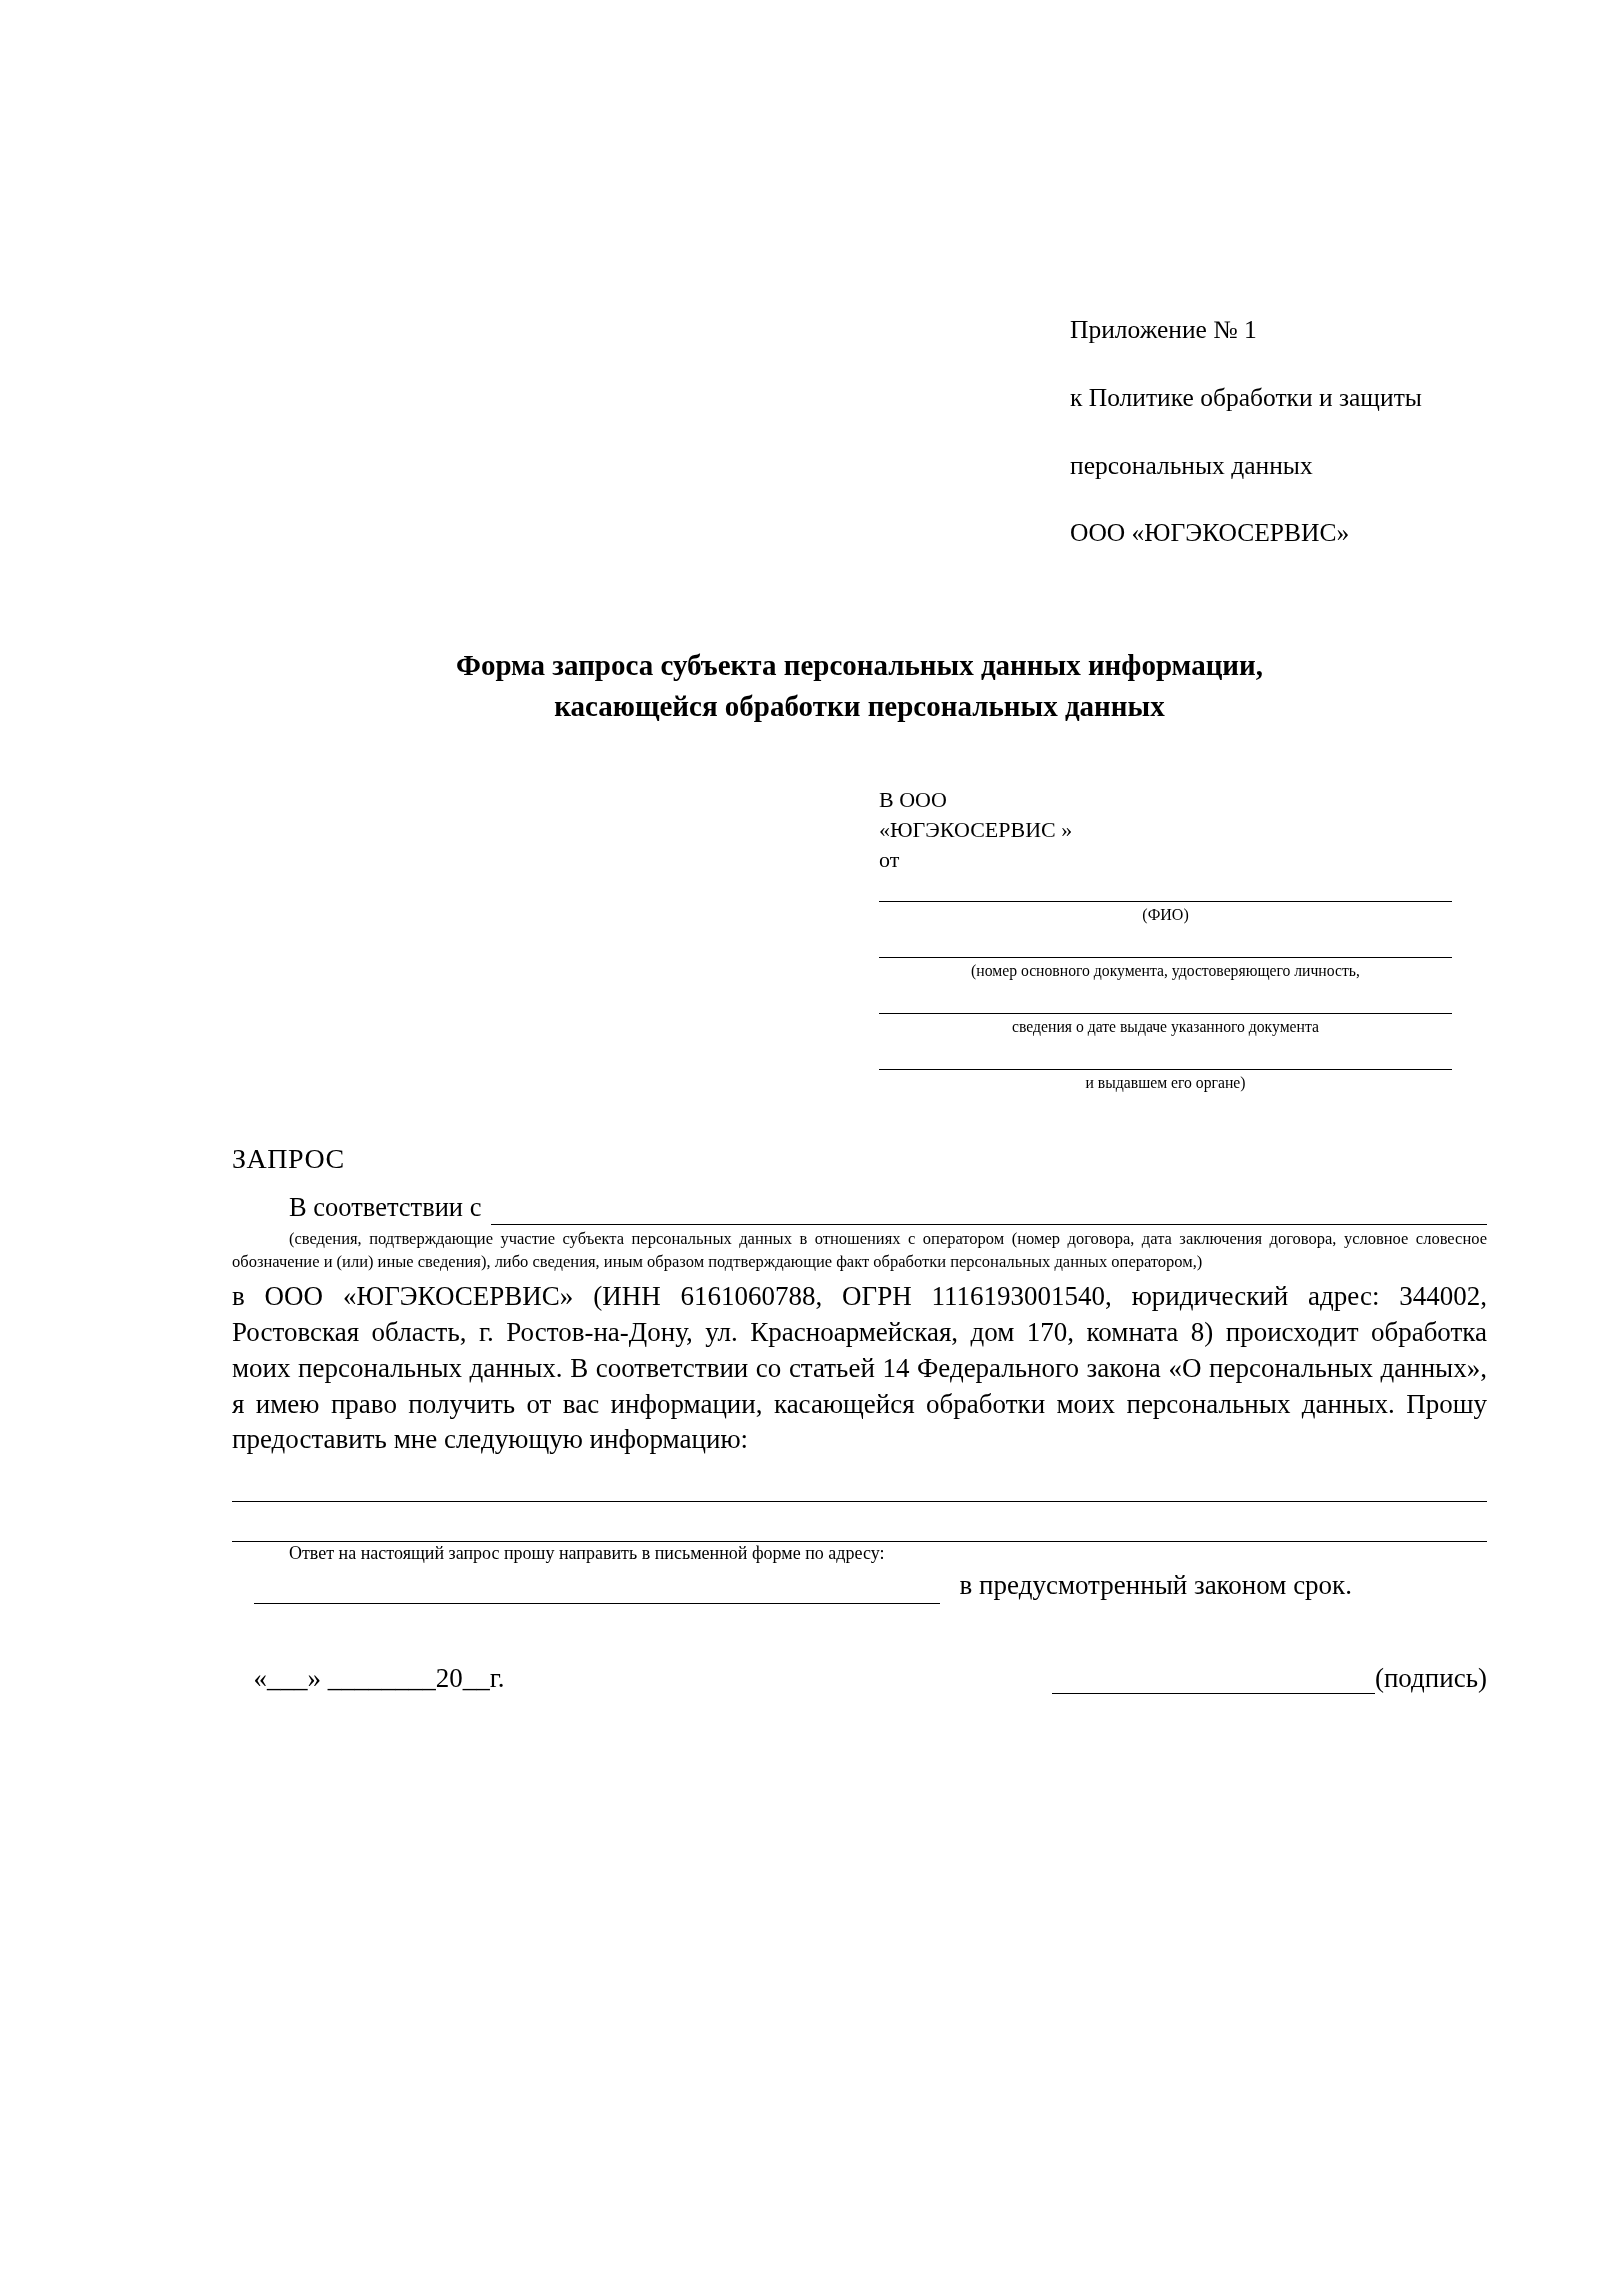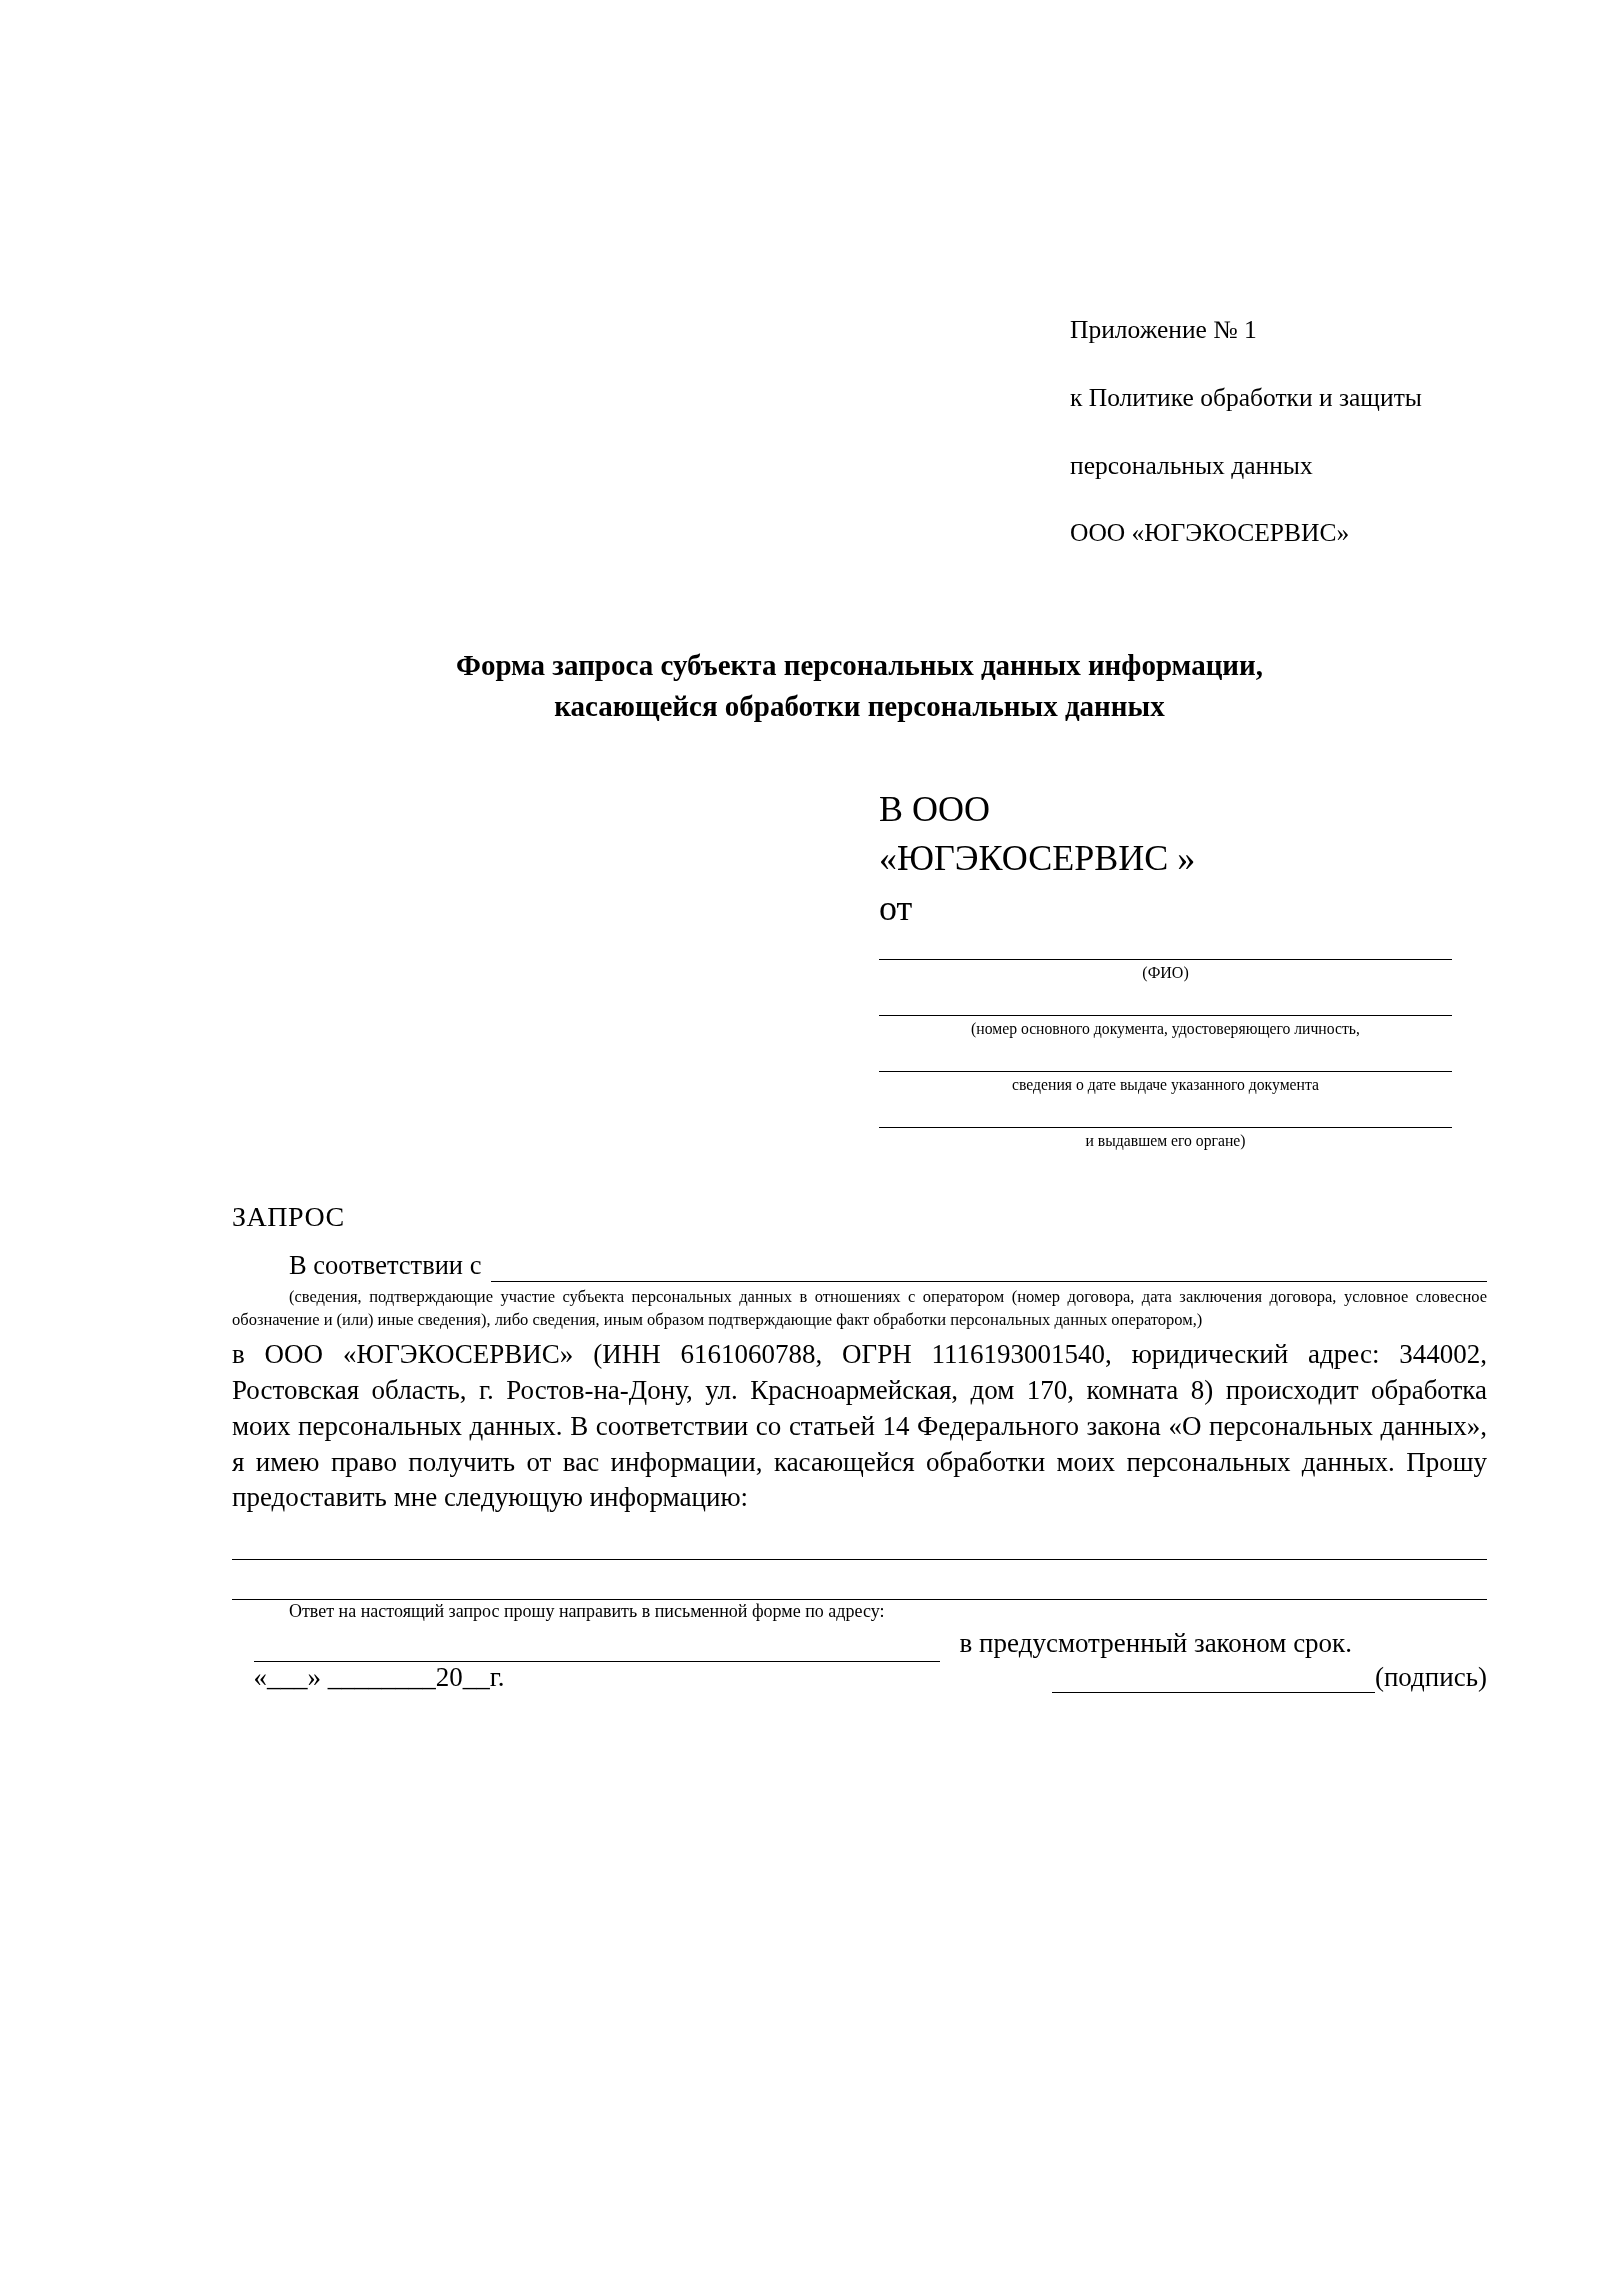--- a/index.html
+++ b/index.html
@@ -44,21 +44,21 @@
     font-weight: bold;
     font-size: 29px;
     line-height: 1.42;
   }
   .doc-title .t-line { display: block; }
 
   
   .addressee {
     margin-top: 57px;
     margin-left: 647px;
-    font-size: 36px;
+    font-size: 22px;
     line-height: 1.38;
   }
   .addressee .a-line { display: block; }
 
   
   .fill-group {
     margin-left: 647px;
     width: 573px;
   }
   .fill-line {
@@ -144,20 +144,21 @@
     height: 23.5px;
     margin-left: 21.6px;
   }
   .answer-fill .tail {
     font-size: 27px;
     white-space: nowrap;
   }
 
   
   .sign-row {
+    margin-top: 59px;
     display: flex;
     align-items: flex-end;
     font-size: 27px;
     text-align: center;
   }
   .sign-date { padding-left: 21.6px; white-space: nowrap; }
   .sign-spacer { flex: 1; }
   .sign-rule {
     width: 323px;
     border-bottom: 1.6px solid #000;

